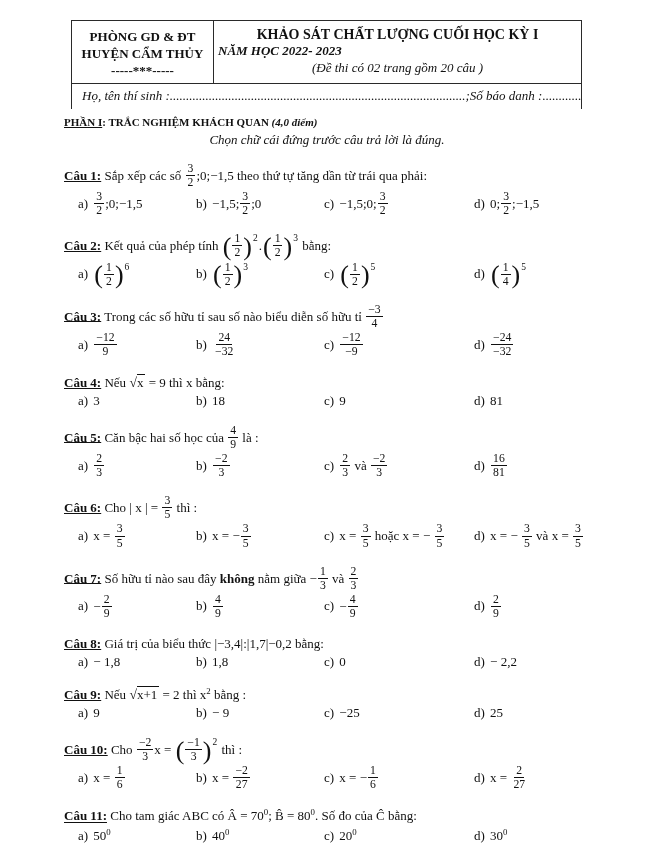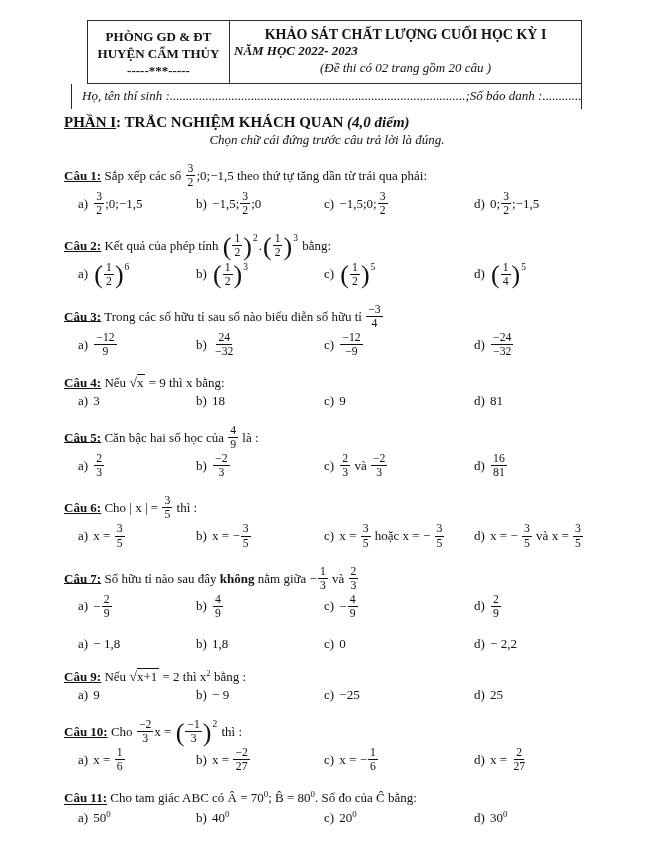--- a/index.html
+++ b/index.html
@@ -6,40 +6,40 @@
   html,body{background:#ffffff}
   body{
     width:648px;height:844px;overflow:hidden;
     color:#111;
     font-family:"Liberation Serif","DejaVu Serif",serif;
     font-size:13px;
   }
   .page{padding:20px 58px 0 64px}
 
   
-  .header-box{display:flex;border:1.5px solid #2a2a2a;margin:0 8px 0 23px}
+  .header-box{display:flex;border:1.5px solid #2a2a2a;margin:0 8px 0 7px}
   .h-left{width:142px;border-right:1.5px solid #2a2a2a;text-align:center;padding:7px 2px 4px;font-weight:bold}
   .h-left div{line-height:17px}
   .h-right{flex:1;padding:5px 4px 6px}
   .h-title{text-align:center;font-weight:bold;font-size:14px;line-height:17px}
   .h-year{text-align:left;font-weight:bold;font-style:italic;line-height:16px}
   .h-rows{padding-left:80px;font-weight:bold;margin-top:1px}
   .h-row{line-height:18px}
   .h-label{display:inline-block;min-width:62px}
   .h-note{font-weight:normal;font-style:italic}
   .h-pages{text-align:center;font-style:italic;line-height:18px}
 
   
   .name-row{
     margin:0 8px 0 7px;border-left:1.5px solid #2a2a2a;border-right:1.5px solid #2a2a2a;
     padding:3px 4px 5px 10px;font-style:italic;white-space:nowrap;overflow:hidden;line-height:17px
   }
 
   
-  .section-head{margin-top:4px;font-weight:bold;font-size:15px;line-height:18px}
+  .section-head{margin-top:4px;font-weight:bold;font-size:11px;line-height:18px}
   .part-label{text-decoration:underline}
   .part-points{font-style:italic}
   .instruction{text-align:center;font-style:italic;line-height:17px}
 
   
   .q{margin-top:15px}
   .stem{line-height:1.3}
   .qn{font-weight:bold;text-decoration:underline}
   .opts{display:grid;grid-template-columns:118px 128px 150px 1fr;padding-left:14px;margin-top:1px;align-items:center}
   .opt{line-height:1.3;white-space:nowrap}
@@ -279,20 +279,21 @@
               <span class="fn">4</span>
               <span class="fd">9</span>
             </span></div>
           <div class="opt"><span class="ol">d)</span>&nbsp;<span class="frac">
               <span class="fn">2</span>
               <span class="fd">9</span>
             </span></div>
         </div>
       </div>
       <div class="q">
+        <div class="stem"><span class="qn">Câu 8:</span> Giá trị của biểu thức |−3,4|:|1,7|−0,2  bằng:</div>
         <div class="opts">
           <div class="opt"><span class="ol">a)</span>&nbsp;− 1,8</div>
           <div class="opt"><span class="ol">b)</span>&nbsp;1,8</div>
           <div class="opt"><span class="ol">c)</span>&nbsp;0</div>
           <div class="opt"><span class="ol">d)</span>&nbsp;− 2,2</div>
         </div>
       </div>
       <div class="q">
         <div class="stem"><span class="qn">Câu 9:</span> Nếu <span class="sqrt"><span class="rad">√</span><span class="ov">x+1</span></span> = 2 thì x<sup>2</sup> bằng :</div>
         <div class="opts">

